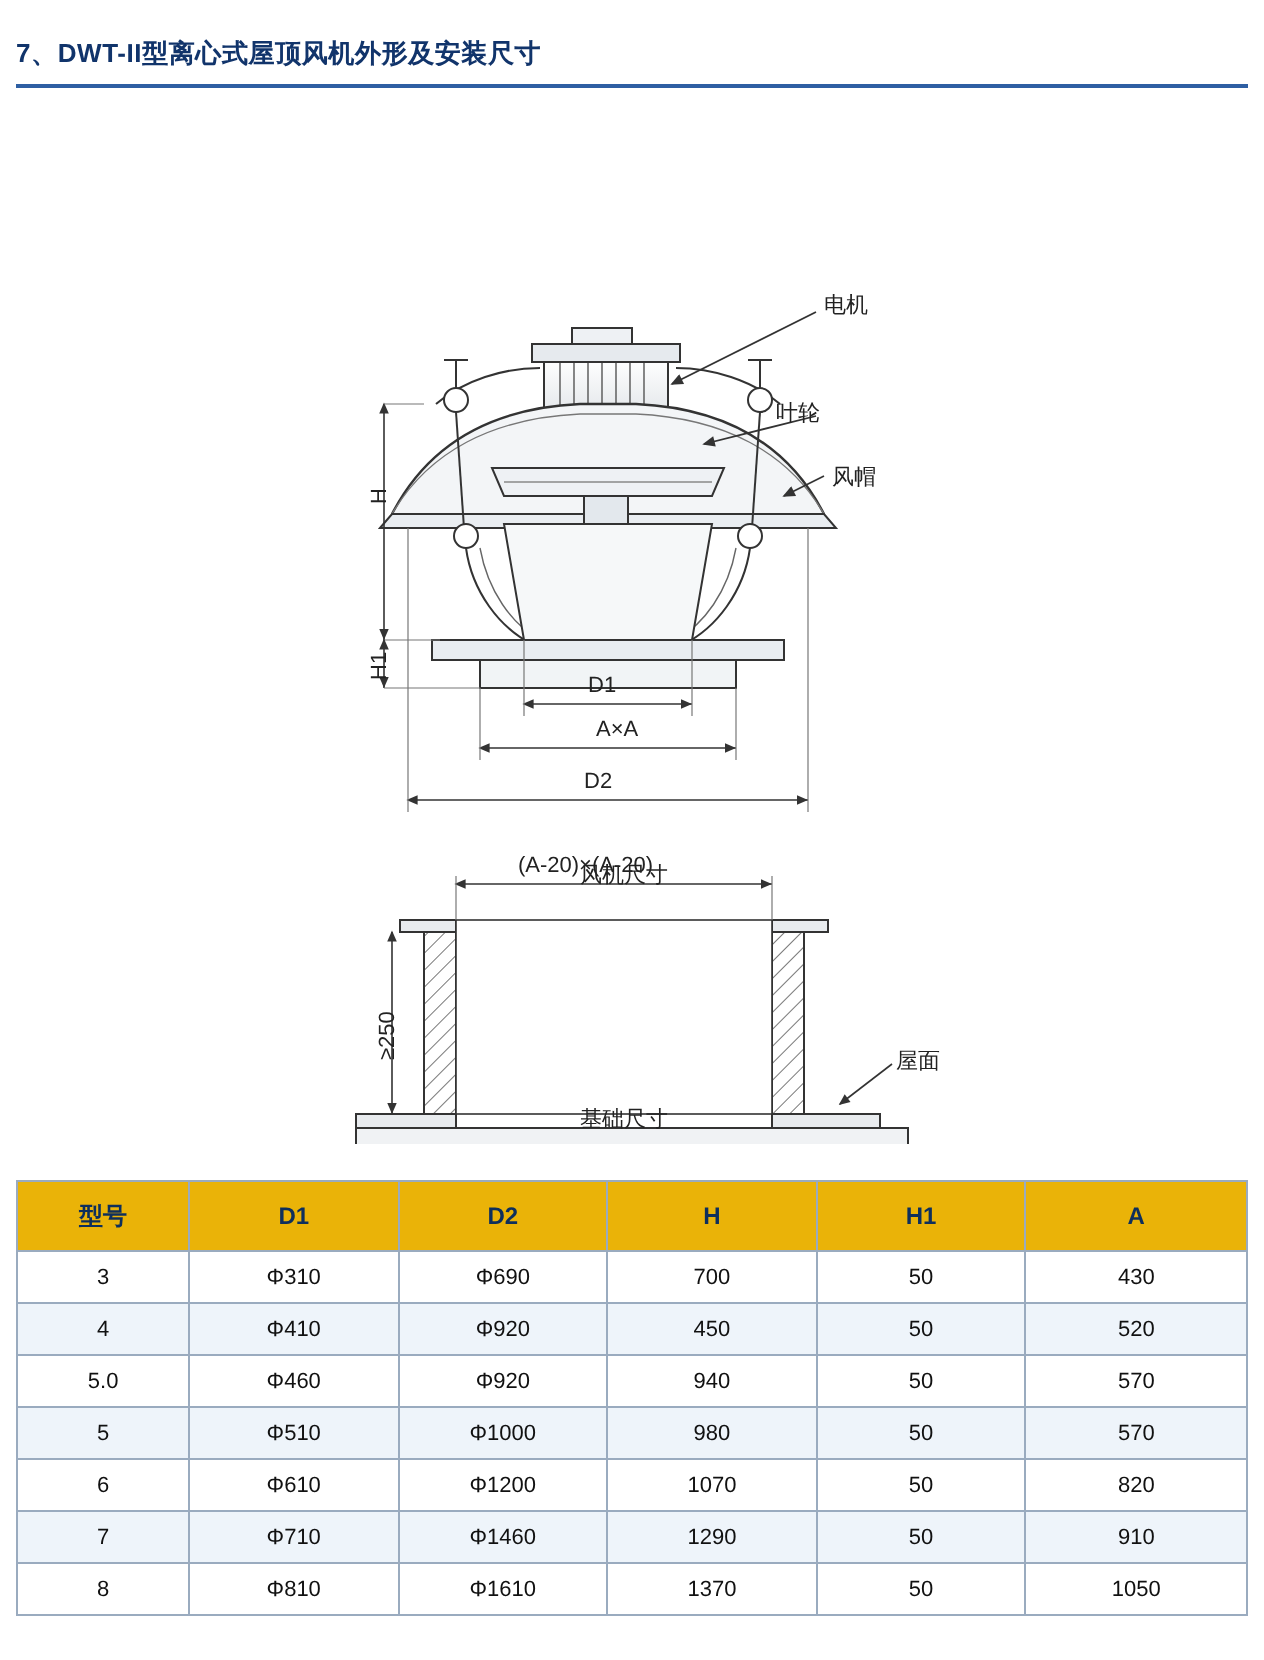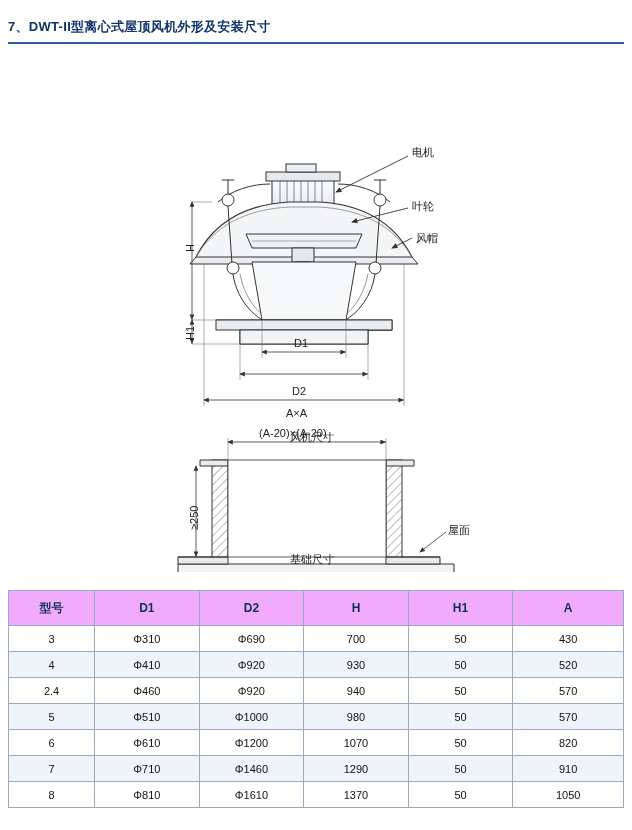--- a/index.html
+++ b/index.html
@@ -86,21 +86,21 @@
   }
   table.spec th, table.spec td {
     border: 1px solid #9aabbf;
     text-align: center;
     height: 25px;
     padding: 0;
     font-weight: normal;
     color: #111;
   }
   table.spec thead th {
-    background: #f0abfc;
+    background: #eab308;
     font-weight: bold;
     height: 34px;
     font-size: 12px;
     color: #0e2f5c;
   }
   table.spec tbody tr:nth-child(odd) td {
     background: #ffffff;
   }
   table.spec tbody tr:nth-child(even) td {
     background: #eef4fa;
@@ -241,28 +241,28 @@
         <line x1="386" y1="386" x2="386" y2="408" stroke="#777" stroke-width="0.6"></line>
 
         <line x1="196" y1="414" x2="196" y2="505" marker-start="url(#arrB)" marker-end="url(#arrA)"></line>
 
         <line x1="420" y1="500" x2="446" y2="480" marker-start="url(#arrB)"></line>
       </g>
     </svg>
 
     
     <div class="lead-label" style="left:412px; top:93px;">电机</div>
-    <div class="lead-label" style="left:412px; top:147px;">叶轮</div>
+    <div class="lead-label" style="left:388px; top:147px;">叶轮</div>
     <div class="lead-label" style="left:416px; top:179px;">风帽</div>
 
     <div class="vert-label" style="left:184px; top:200px;">H</div>
     <div class="vert-label" style="left:184px; top:288px;">H1</div>
 
     <div class="dim-label" style="left:294px; top:285px;">D1</div>
-    <div class="dim-label" style="left:286px; top:307px;margin-top:48px;">A×A</div>
+    <div class="dim-label" style="left:298px; top:307px;">A×A</div>
     <div class="dim-label" style="left:292px; top:333px;">D2</div>
 
     <div class="cap-label" style="left:272px; top:378px; width:80px;">风机尺寸</div>
 
     
     <div class="dim-label" style="left:243px; top:375px;margin-left:16px;">(A-20)×(A-20)</div>
     <div class="lead-label" style="left:448px; top:471px;">屋面</div>
     <div class="vert-label" style="left:188px; top:478px;">≥250</div>
 
     <div class="cap-label" style="left:272px; top:500px; width:80px;">基础尺寸</div>
@@ -285,26 +285,26 @@
         <td>Φ310</td>
         <td>Φ690</td>
         <td>700</td>
         <td>50</td>
         <td>430</td>
       </tr>
       <tr>
         <td>4</td>
         <td>Φ410</td>
         <td>Φ920</td>
-        <td>930</td>
+        <td>450</td>
         <td>50</td>
         <td>520</td>
       </tr>
       <tr>
-        <td>2.4</td>
+        <td>5.0</td>
         <td>Φ460</td>
         <td>Φ920</td>
         <td>940</td>
         <td>50</td>
         <td>570</td>
       </tr>
       <tr>
         <td>5</td>
         <td>Φ510</td>
         <td>Φ1000</td>

